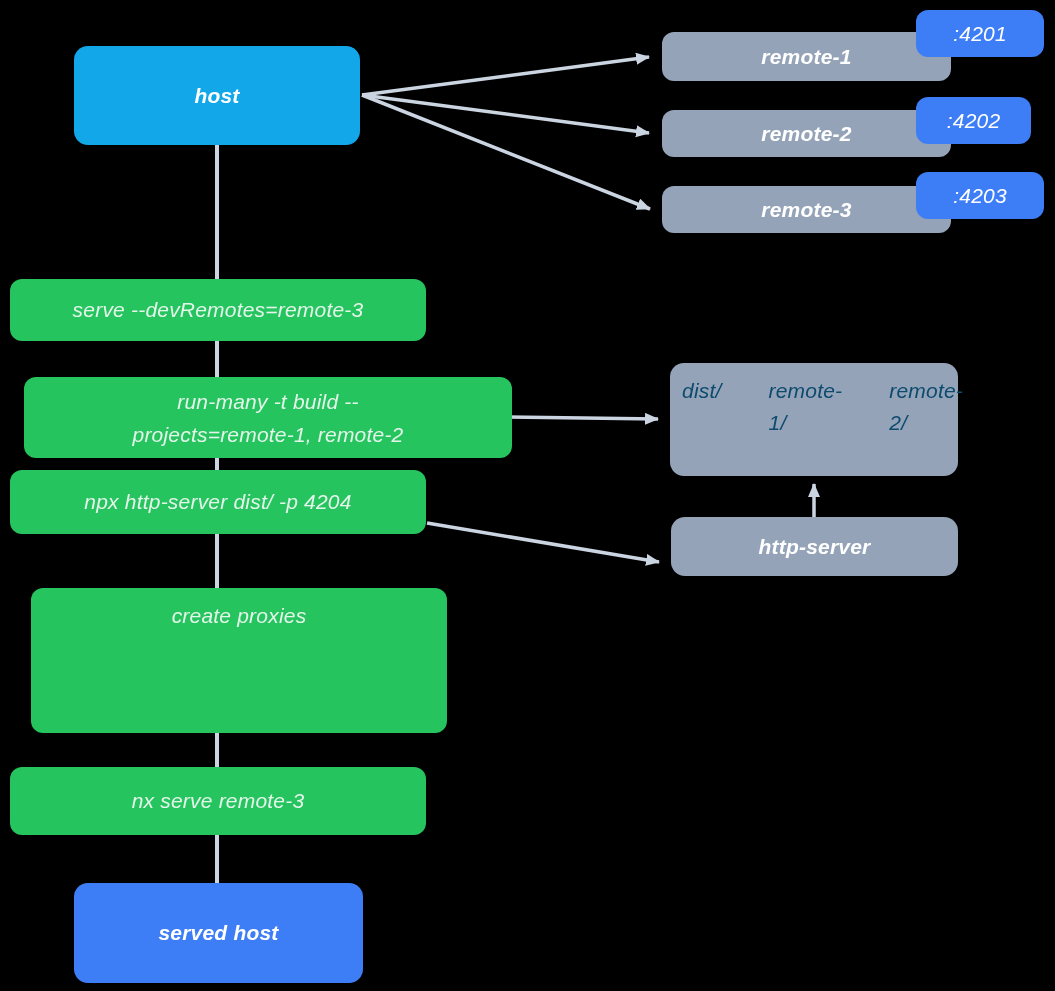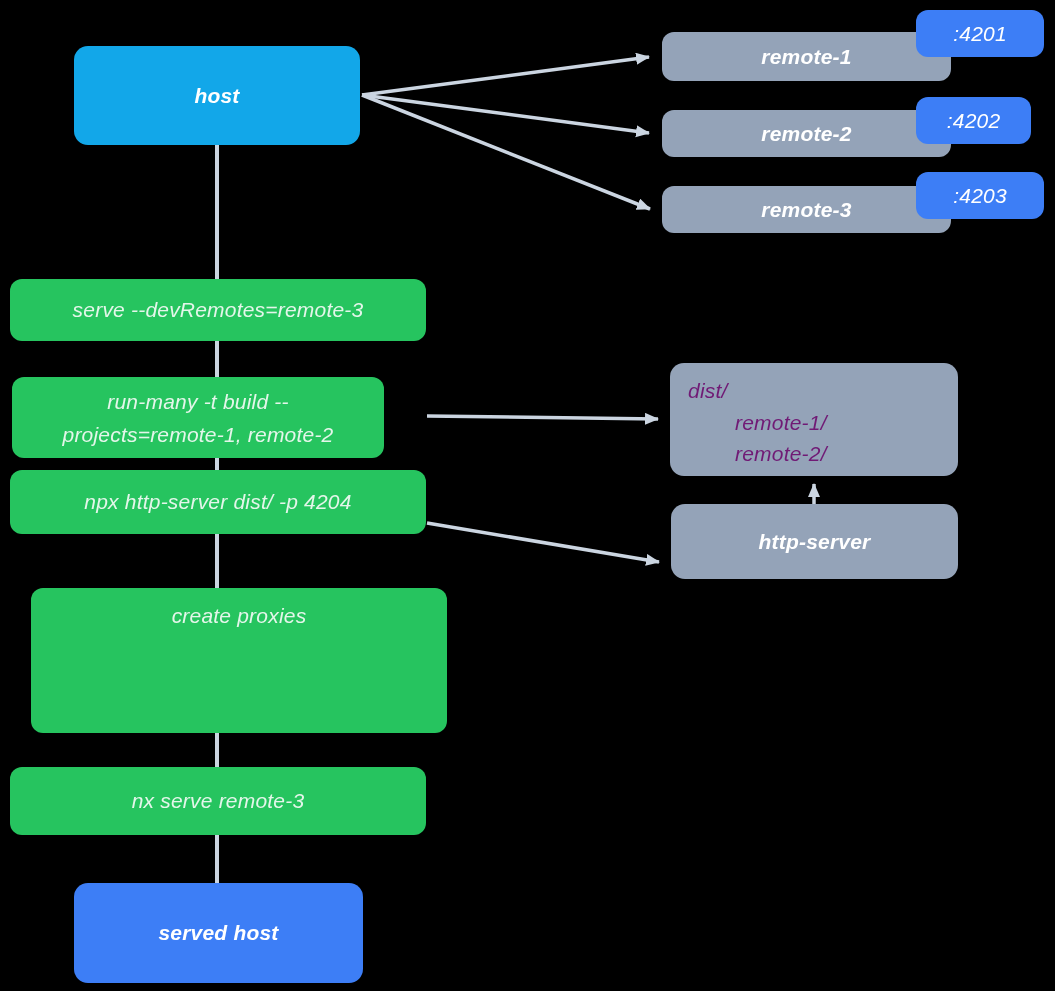--- a/index.html
+++ b/index.html
@@ -37,22 +37,22 @@
   .host{background:var(--host-fill);border-radius:14px;font-weight:700;}
   .served{background:var(--port-fill);border-radius:14px;font-weight:700;}
   .remote{background:var(--remote-fill);border-radius:12px;font-weight:700;z-index:1;}
   .badge{background:var(--port-fill);border-radius:12px;z-index:2;font-weight:400;}
   .step{background:var(--step-fill);border-radius:12px;color:var(--step-text);font-weight:400;}
   .step.multi{flex-direction:column;justify-content:center;line-height:33px;}
   .proxies{flex-direction:column;justify-content:flex-start;padding-top:14px;line-height:32px;margin-left:20px;}
   .proxies .title{margin-bottom:32px;line-height:28px;}
   .distbox{
     background:var(--remote-fill);border-radius:14px;
-    flex-direction:column;align-items:flex-start;justify-content:flex-start;
-    padding:12px 0 0 18px;line-height:31.5px;color:#701a75;
+    flex-direction:row;align-items:flex-start;justify-content:flex-start;
+    padding:12px 0 0 12px;line-height:31.5px;color:#0c4a6e;
   }
   .distbox .indent{padding-left:47px;}
   .httpbox{background:var(--remote-fill);border-radius:14px;font-weight:700;}
 </style>
 </head>
 <body>
 
 <div class="canvas">
 
   <svg class="edges" width="1055" height="991" viewBox="0 0 1055 991">
@@ -92,21 +92,21 @@
     <span>remote-3</span>
   </div>
   <div class="node badge" style="left:916px;top:172px;width:128px;height:47px;">
     <span>:4203</span>
   </div>
 
   <div class="node step" style="left:10px;top:279px;width:416px;height:62px;align-items:center;">
     <span>serve --devRemotes=remote-3</span>
   </div>
 
-  <div class="node step multi" style="left:12px;top:377px;width:372px;height:81px;">
+  <div class="node step multi" style="left:24px;top:377px;width:488px;height:81px;">
     <span>run-many -t build --</span>
     <span>projects=remote-1, remote-2</span>
   </div>
 
   <div class="node step" style="left:10px;top:470px;width:416px;height:64px;">
     <span>npx http-server dist/ -p 4204</span>
   </div>
 
   <div class="node step proxies" style="left:11px;top:588px;width:416px;height:145px;">
     <span class="title">create proxies</span>
@@ -119,17 +119,17 @@
   <div class="node served" style="left:74px;top:883px;width:289px;height:100px;">
     <span>served host</span>
   </div>
 
   <div class="node distbox" style="left:670px;top:363px;width:288px;height:113px;">
     <span>dist/</span>
     <span class="indent">remote-1/</span>
     <span class="indent">remote-2/</span>
   </div>
 
-  <div class="node httpbox" style="left:671px;top:504px;width:287px;height:75px;">
+  <div class="node httpbox" style="left:671px;top:517px;width:287px;height:59px;">
     <span>http-server</span>
   </div>
 
 </div>
 
 </body></html>

